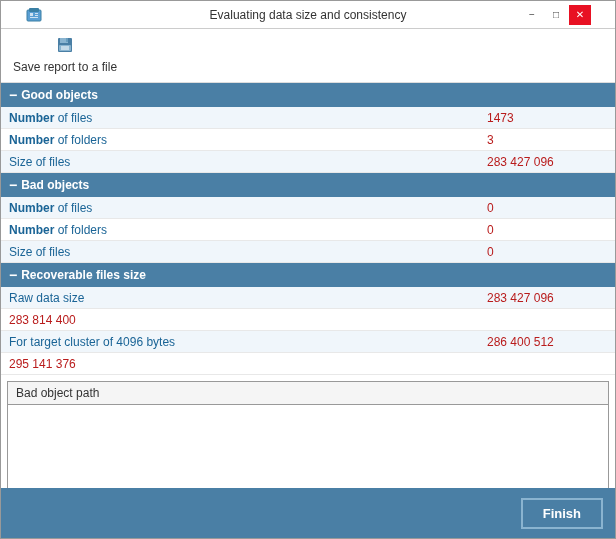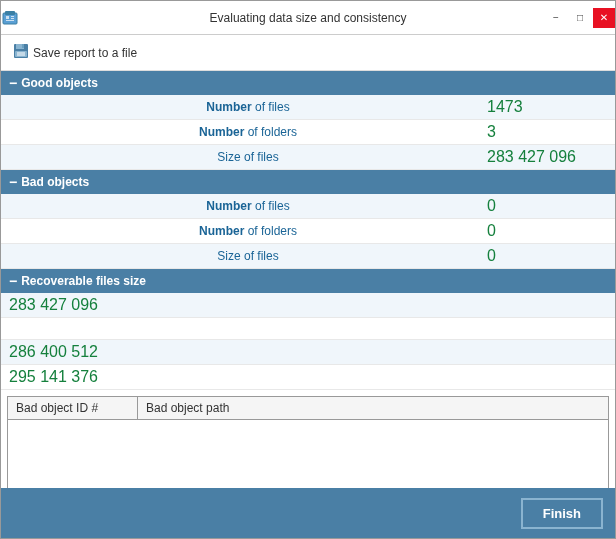--- a/index.html
+++ b/index.html
@@ -14,25 +14,25 @@
     .window {
       width: 616px;
       height: 539px;
       display: flex;
       flex-direction: column;
       border: 1px solid #999;
       background: #f5f5f5;
     }
     .title-bar {
       background: #fff;
-      height: 34px;
+      height: 28px;
       display: flex;
       align-items: center;
       justify-content: space-between;
-      padding: 0 0;
+      padding: 0 24px;
       border-bottom: 1px solid #ccc;
       flex-shrink: 0;
     }
     .title-bar-left {
       display: flex;
       align-items: center;
       gap: 6px;
     }
     .app-icon {
       width: 18px;
@@ -79,20 +79,21 @@
     .toolbar-btn {
       display: flex;
       align-items: center;
       gap: 4px;
       cursor: pointer;
       padding: 2px 4px;
       border: none;
       background: transparent;
       font-size: 12px;
       color: #333;
+      flex-direction: column;
     }
     .content {
       flex: 1;
       overflow-y: auto;
       background: #fff;
     }
     .section-header {
       background: #4a7fa5;
       color: white;
       padding: 4px 8px;
@@ -112,26 +113,25 @@
       padding: 3px 8px;
       border-bottom: 1px solid #e8e8e8;
       min-height: 22px;
     }
     .data-row:nth-child(even) { background: #f0f6fb; }
     .data-row:nth-child(odd) { background: #fff; }
     .row-label {
       flex: 1;
       color: #1a6496;
       font-size: 12px;
-      text-align: center;
     }
     .row-label span.bold { font-weight: bold; }
     .row-value {
-      color: #15803d;
-      font-size: 16px;
+      color: #b91c1c;
+      font-size: 12px;
       min-width: 120px;
     }
     .table-header {
       display: flex;
       border: 1px solid #999;
       margin: 6px 6px 0 6px;
       background: #f5f5f5;
     }
     .table-header-cell {
       padding: 4px 8px;
@@ -242,33 +242,35 @@
     <div class="data-row">
       <span class="row-label">Size of files</span>
       <span class="row-value">0</span>
     </div>
 
     <div class="section-header">
       <span class="minus">−</span>
       <span>Recoverable files size</span>
     </div>
     <div class="data-row">
+      <span class="row-label">Raw data size</span>
       <span class="row-value">283 427 096</span>
     </div>
     <div class="data-row">
-    </div>
-    <div class="data-row">
+      <span class="row-value">283 814 400</span>
+    </div>
+    <div class="data-row">
+      <span class="row-label">For target cluster of 4096 bytes</span>
       <span class="row-value">286 400 512</span>
     </div>
     <div class="data-row">
       <span class="row-value">295 141 376</span>
     </div>
 
     <div class="table-header">
-      <div class="table-header-cell">Bad object ID #</div>
       <div class="table-header-cell">Bad object path</div>
     </div>
     <div class="table-body">
     </div>
 
   </div>
 
   <div class="footer">
     <button class="finish-btn">Finish</button>
   </div>

